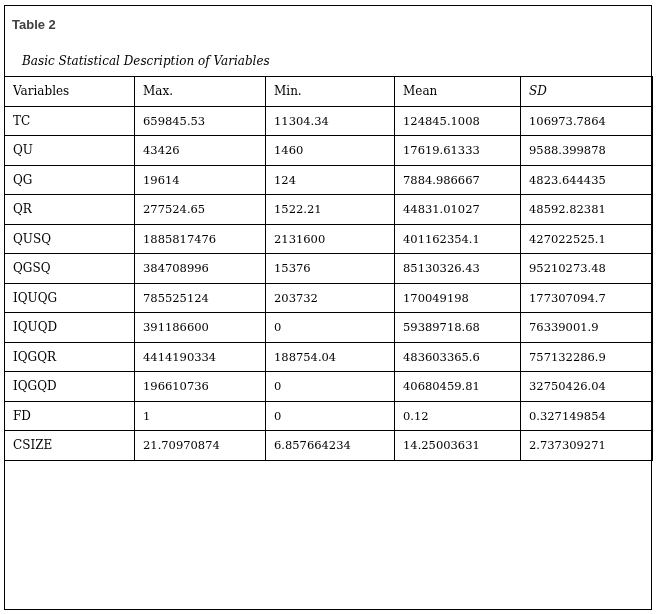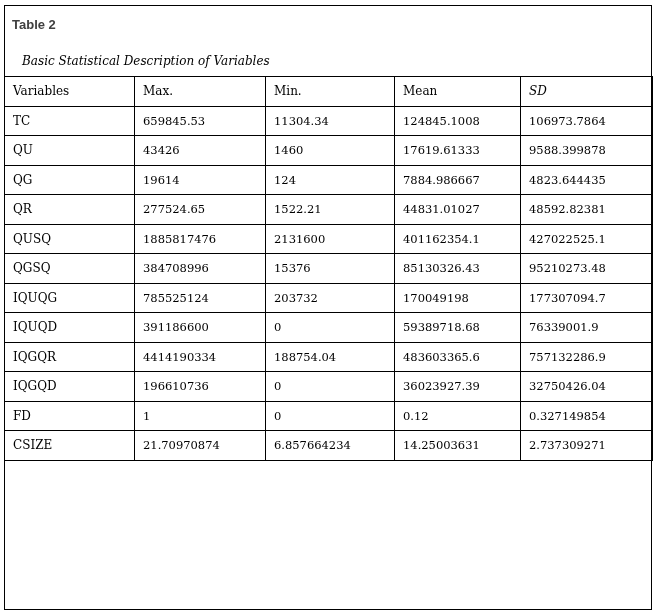--- a/index.html
+++ b/index.html
@@ -118,21 +118,21 @@
         <td>IQGQR</td>
         <td class="num">4414190334</td>
         <td class="num">188754.04</td>
         <td class="num">483603365.6</td>
         <td class="num">757132286.9</td>
       </tr>
       <tr>
         <td>IQGQD</td>
         <td class="num">196610736</td>
         <td class="num">0</td>
-        <td class="num">36023927.39</td>
+        <td class="num">40680459.81</td>
         <td class="num">32750426.04</td>
       </tr>
       <tr>
         <td>FD</td>
         <td class="num">1</td>
         <td class="num">0</td>
         <td class="num">0.12</td>
         <td class="num">0.327149854</td>
       </tr>
       <tr>

